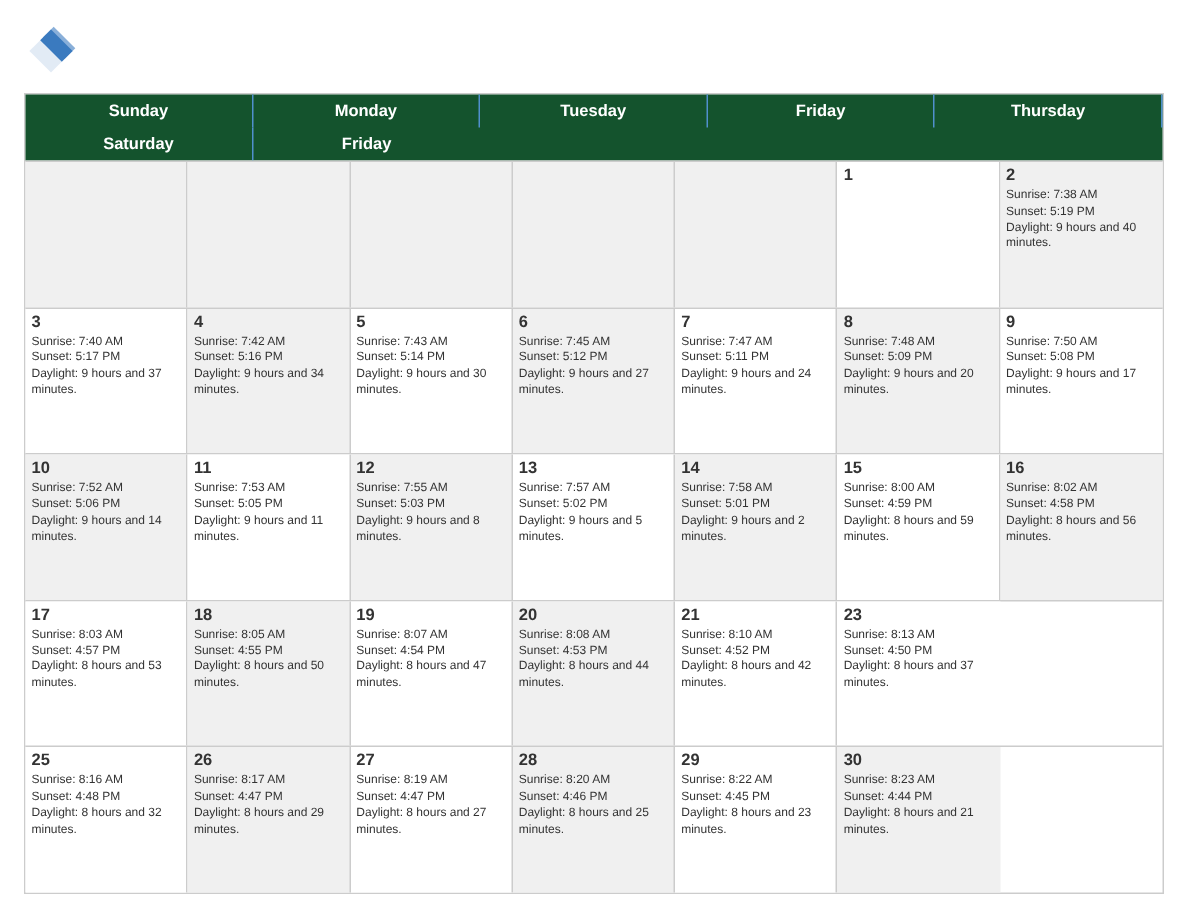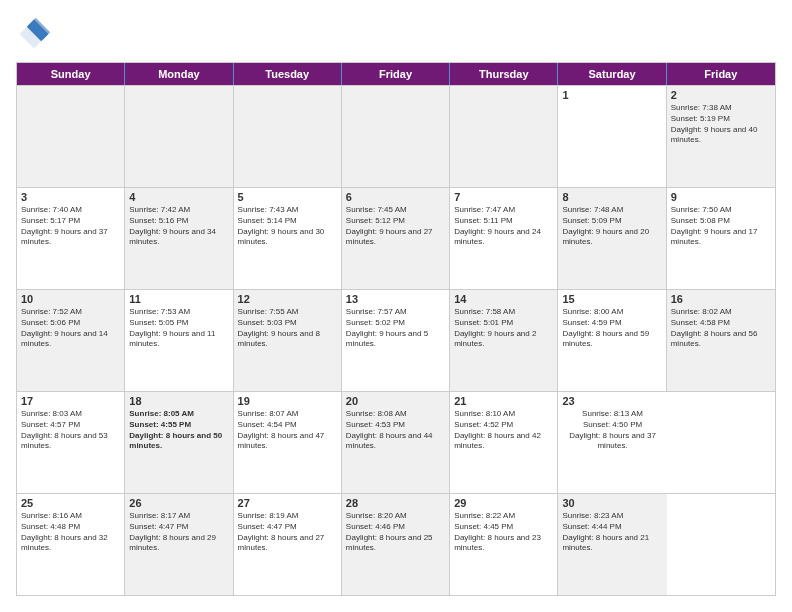--- a/index.html
+++ b/index.html
@@ -60,22 +60,22 @@
       color: #555;
     }
     .calendar {
       flex: 1;
       display: flex;
       flex-direction: column;
       border: 1px solid #ccc;
     }
     .cal-header {
       display: grid;
-      grid-template-columns: repeat(7, 1fr);
-      background: #701a75;
+      grid-template-columns: repeat(5, 1fr);
+      background: #14532d;
     }
     .cal-header-cell {
       color: #fff;
       font-size: 11px;
       font-weight: bold;
       padding: 5px 4px;
       text-align: center;
       border-right: 1px solid #5090cc;
     }
     .cal-header-cell:last-child { border-right: none; }
@@ -252,21 +252,21 @@
         </div>
         <div class="cal-row">
           <div class="cal-cell">
             <span class="day-num">17</span>
             <div class="day-info" style="white-space: pre-line;">Sunrise: 8:03 AM
 Sunset: 4:57 PM
 Daylight: 8 hours and 53 minutes.</div>
           </div>
           <div class="cal-cell shaded">
             <span class="day-num">18</span>
-            <div class="day-info" style="white-space: pre-line; font-weight: bold;">Sunrise: 8:05 AM
+            <div class="day-info" style="white-space: pre-line;">Sunrise: 8:05 AM
 Sunset: 4:55 PM
 Daylight: 8 hours and 50 minutes.</div>
           </div>
           <div class="cal-cell">
             <span class="day-num">19</span>
             <div class="day-info" style="white-space: pre-line;">Sunrise: 8:07 AM
 Sunset: 4:54 PM
 Daylight: 8 hours and 47 minutes.</div>
           </div>
           <div class="cal-cell shaded">
@@ -276,21 +276,21 @@
 Daylight: 8 hours and 44 minutes.</div>
           </div>
           <div class="cal-cell">
             <span class="day-num">21</span>
             <div class="day-info" style="white-space: pre-line;">Sunrise: 8:10 AM
 Sunset: 4:52 PM
 Daylight: 8 hours and 42 minutes.</div>
           </div>
           <div class="cal-cell">
             <span class="day-num">23</span>
-            <div class="day-info" style="white-space: pre-line; text-align: center;">Sunrise: 8:13 AM
+            <div class="day-info" style="white-space: pre-line;">Sunrise: 8:13 AM
 Sunset: 4:50 PM
 Daylight: 8 hours and 37 minutes.</div>
           </div>
         </div>
         <div class="cal-row">
           <div class="cal-cell">
             <span class="day-num">25</span>
             <div class="day-info" style="white-space: pre-line;">Sunrise: 8:16 AM
 Sunset: 4:48 PM
 Daylight: 8 hours and 32 minutes.</div>

